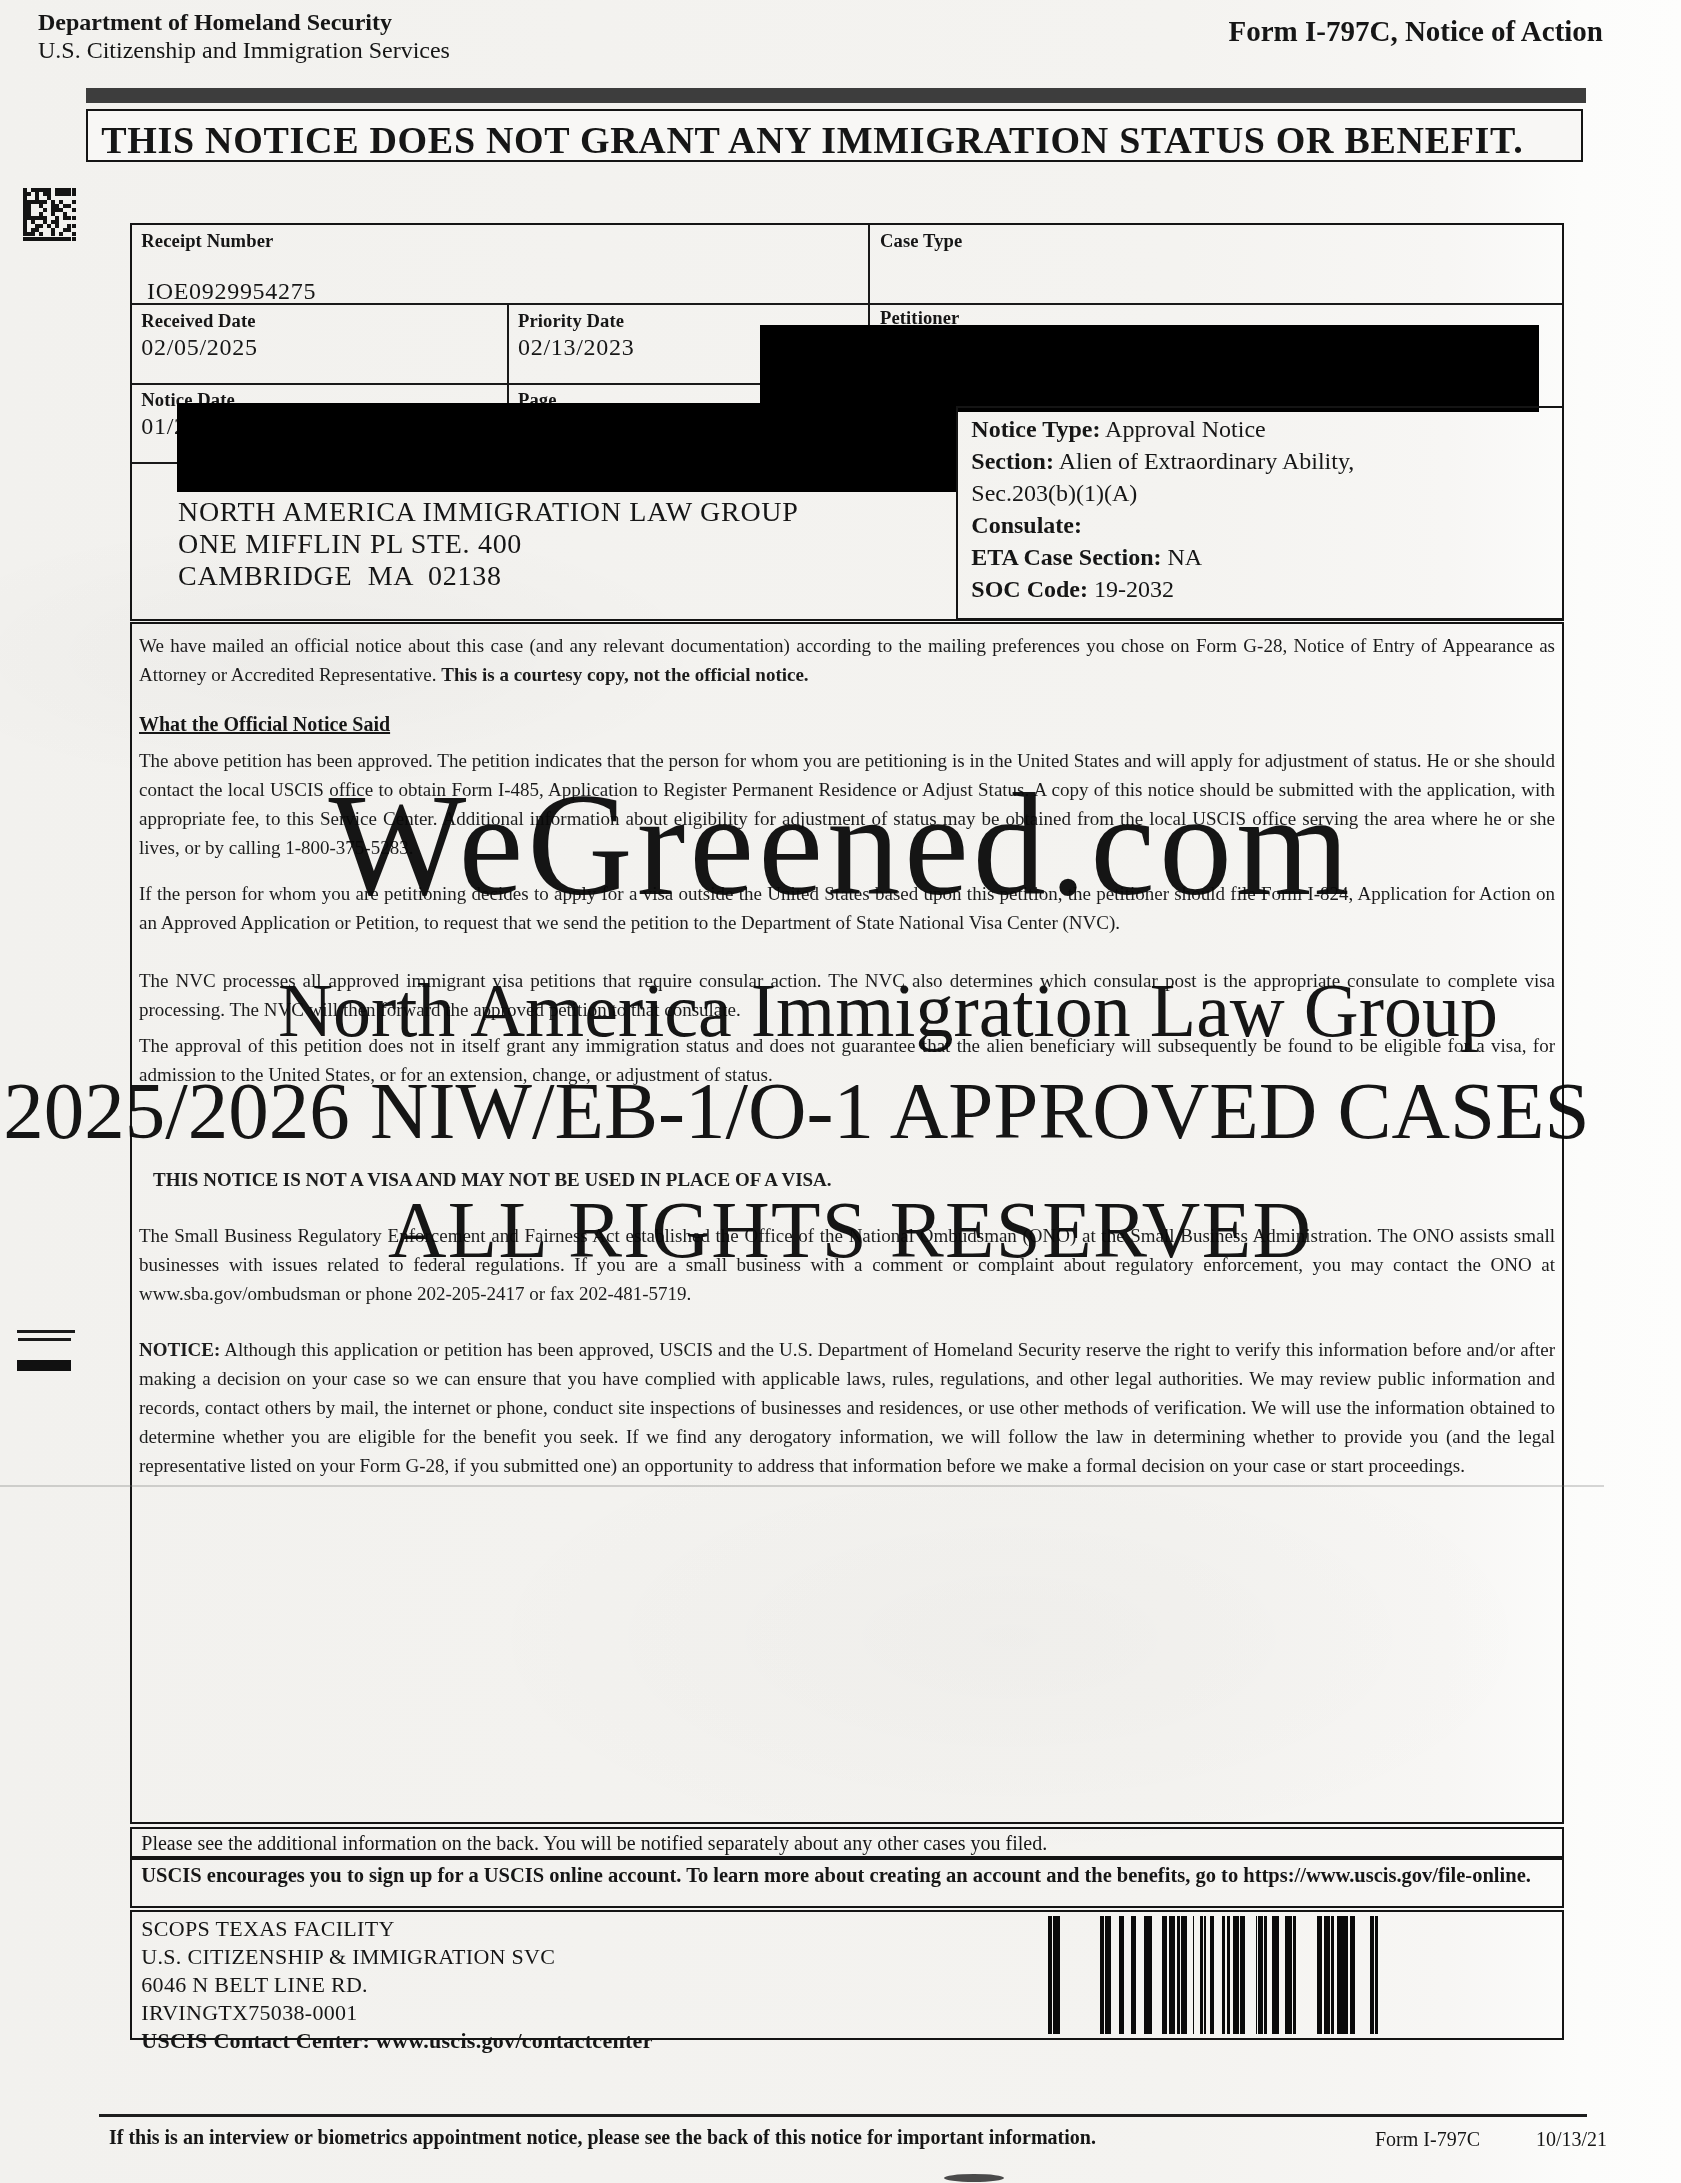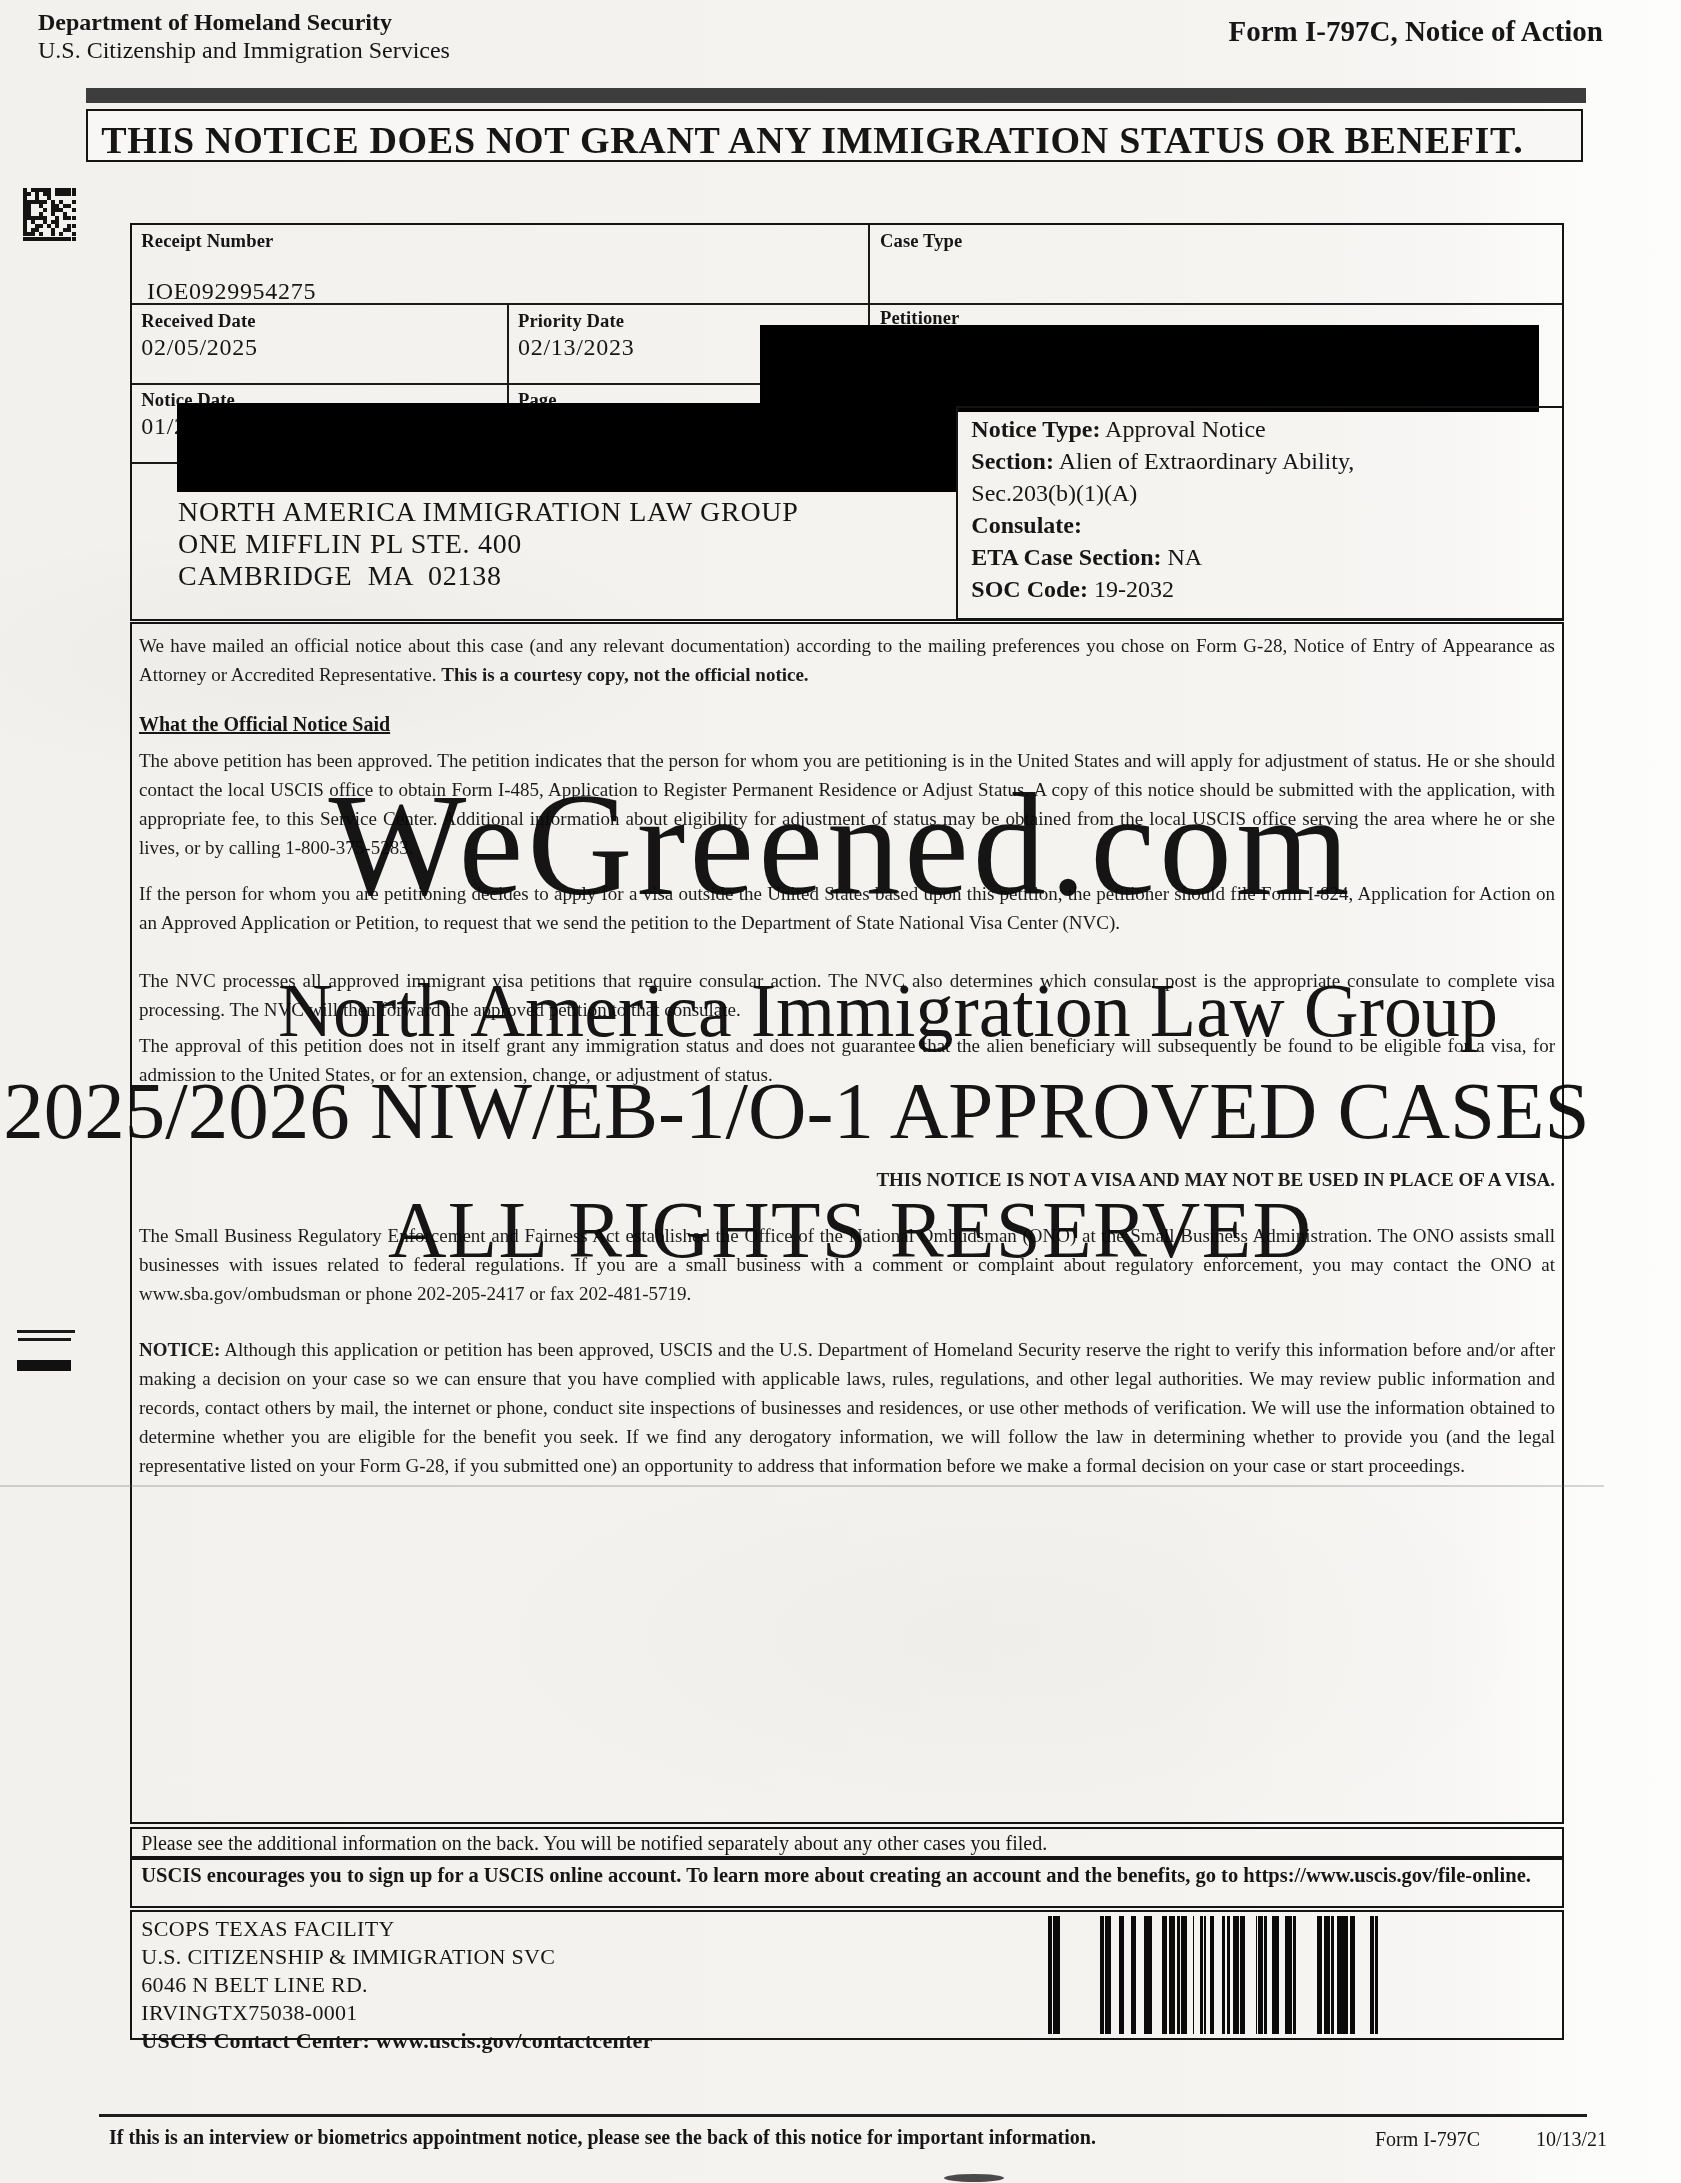--- a/index.html
+++ b/index.html
@@ -191,21 +191,21 @@
   <div class="abs" style="left:130px;top:622px;width:1434px;height:1202px;border:2px solid #141414;"></div>
 
   <div class="abs para" style="left:139px;top:631px;"><span>We have mailed an official notice about this case (and any relevant documentation) according to the mailing preferences you chose on Form G-28, Notice of Entry of Appearance as Attorney or Accredited Representative. </span><span class="bold">This is a courtesy copy, not the official notice.</span></div>
 
   <div class="abs bold" style="left:139px;top:713px;font-size:20px;text-decoration:underline;">What the Official Notice Said</div>
 
   <div class="abs para" style="left:139px;top:746px;">The above petition has been approved. The petition indicates that the person for whom you are petitioning is in the United States and will apply for adjustment of status. He or she should contact the local USCIS office to obtain Form I-485, Application to Register Permanent Residence or Adjust Status. A copy of this notice should be submitted with the application, with appropriate fee, to this Service Center. Additional information about eligibility for adjustment of status may be obtained from the local USCIS office serving the area where he or she lives, or by calling 1-800-375-5283.</div>
   <div class="abs para" style="left:139px;top:879px;">If the person for whom you are petitioning decides to apply for a visa outside the United States based upon this petition, the petitioner should file Form I-824, Application for Action on an Approved Application or Petition, to request that we send the petition to the Department of State National Visa Center (NVC).</div>
   <div class="abs para" style="left:139px;top:966px;">The NVC processes all approved immigrant visa petitions that require consular action. The NVC also determines which consular post is the appropriate consulate to complete visa processing. The NVC will then forward the approved petition to that consulate.</div>
   <div class="abs para" style="left:139px;top:1031px;">The approval of this petition does not in itself grant any immigration status and does not guarantee that the alien beneficiary will subsequently be found to be eligible for a visa, for admission to the United States, or for an extension, change, or adjustment of status.</div>
-  <div class="abs para bold" style="left:139px;top:1165px;text-align:right;">THIS NOTICE IS NOT A VISA AND MAY NOT BE USED IN PLACE OF A VISA.</div>
+  <div class="abs para bold" style="left:153px;top:1165px;text-align:left;">THIS NOTICE IS NOT A VISA AND MAY NOT BE USED IN PLACE OF A VISA.</div>
   <div class="abs para" style="left:139px;top:1221px;">The Small Business Regulatory Enforcement and Fairness Act established the Office of the National Ombudsman (ONO) at the Small Business Administration. The ONO assists small businesses with issues related to federal regulations. If you are a small business with a comment or complaint about regulatory enforcement, you may contact the ONO at www.sba.gov/ombudsman or phone 202-205-2417 or fax 202-481-5719.</div>
   <div class="abs para" style="left:139px;top:1335px;"><span class="bold">NOTICE:</span><span> Although this application or petition has been approved, USCIS and the U.S. Department of Homeland Security reserve the right to verify this information before and/or after making a decision on your case so we can ensure that you have complied with applicable laws, rules, regulations, and other legal authorities. We may review public information and records, contact others by mail, the internet or phone, conduct site inspections of businesses and residences, or use other methods of verification. We will use the information obtained to determine whether you are eligible for the benefit you seek. If we find any derogatory information, we will follow the law in determining whether to provide you (and the legal representative listed on your Form G-28, if you submitted one) an opportunity to address that information before we make a formal decision on your case or start proceedings.</span></div>
 
   <div class="abs" style="left:0;top:1485px;width:1604px;height:2px;background:rgba(110,110,110,.28);"></div>
 
   <div class="abs" style="left:16.6px;top:1330px;width:58px;height:3.3px;background:#1a1a1a;"></div>
   <div class="abs" style="left:18px;top:1338px;width:53px;height:3.3px;background:#1a1a1a;"></div>
   <div class="abs" style="left:16.6px;top:1360px;width:54px;height:10.6px;background:#111;"></div>
 
   <div class="abs wm" style="left:0;top:772px;width:1682px;text-align:center;font-size:146px;letter-spacing:4px;">WeGreened.com</div>

